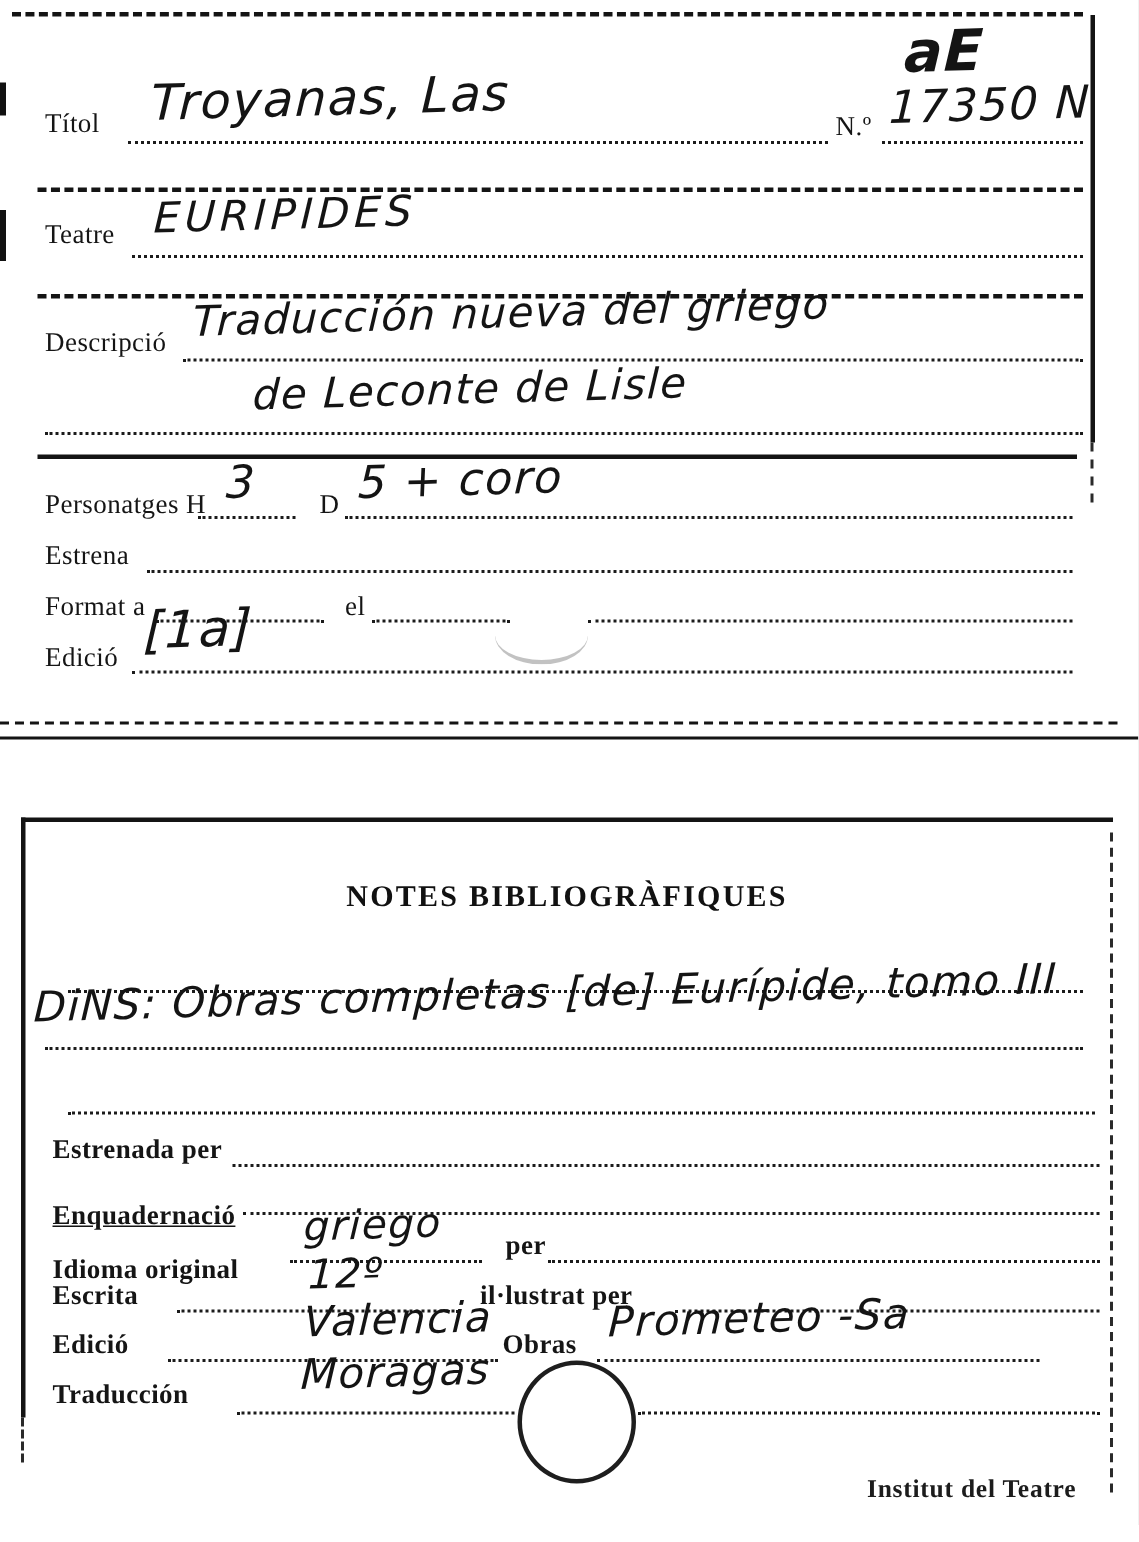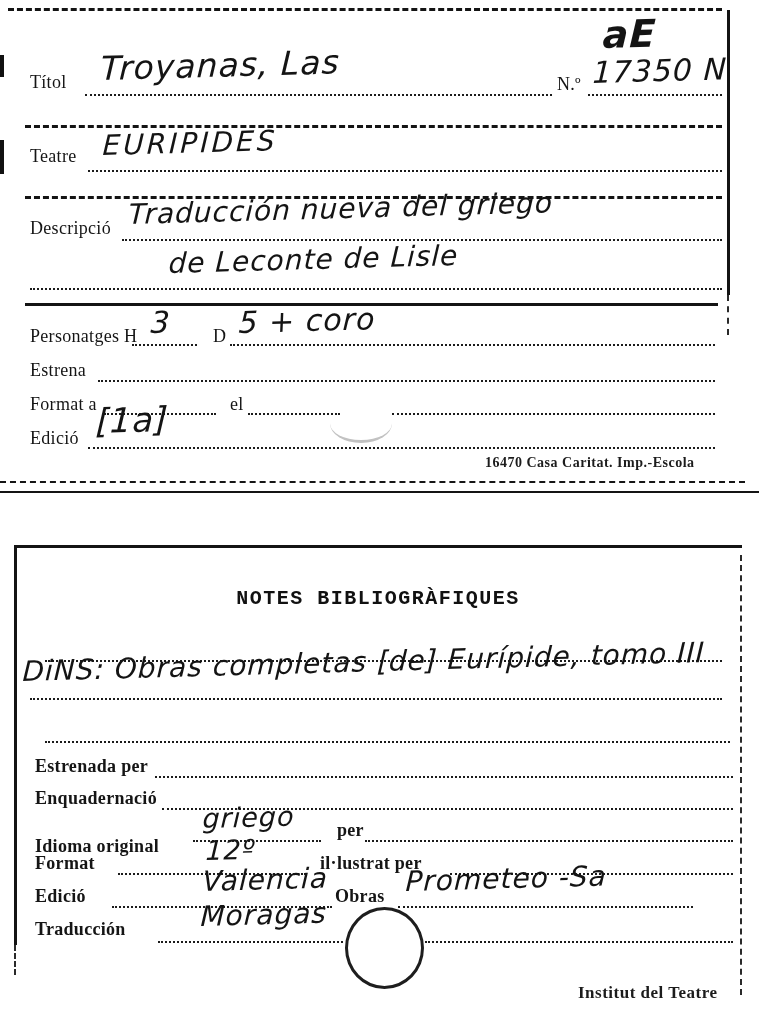--- a/index.html
+++ b/index.html
@@ -118,54 +118,53 @@
     <div class="abs rule" style="left:104px; top:413px; width:112px;"></div>
     <div class="abs lbl" style="left:230px; top:394px;">el</div>
     <div class="abs rule" style="left:248px; top:413px; width:92px;"></div>
     <div class="abs rule" style="left:392px; top:413px; width:323px;"></div>
     <div class="abs smudge" style="left:330px; top:404px; width:62px; height:36px;"></div>
 
     <div class="abs lbl" style="left:30px; top:428px;">Edició</div>
     <div class="abs hand" style="left:95px; top:404px; font-size:34px;">[1a]</div>
     <div class="abs rule" style="left:88px; top:447px; width:627px;"></div>
 
-    <div class="abs imprint" style="left:485px; top:455px;">16470 Casa Caritat. Imp.-Escola</div>
 
     <div class="abs rule-dash" style="left:0; top:481px; width:745px; border-bottom-width:2px;"></div>
     <div class="abs rule-solid" style="left:0; top:491px; width:759px;"></div>
   </div>
 
   <div class="abs" style="left:0; top:495px; width:759px; height:533px;">
 
     <div class="abs rule-solid" style="left:14px; top:50px; width:728px; border-bottom-width:3px;"></div>
     <div class="abs vline-solid" style="left:14px; top:50px; height:400px;"></div>
     <div class="abs vline-dash" style="left:14px; top:450px; height:30px;"></div>
     <div class="abs vline-dash" style="left:740px; top:60px; height:440px;"></div>
 
-    <div class="abs card-title" style="left:14px; top:92px; width:728px;font-family:Liberation Mono, monospace;">NOTES BIBLIOGRÀFIQUES</div>
+    <div class="abs card-title" style="left:14px; top:92px; width:728px;">NOTES BIBLIOGRÀFIQUES</div>
 
     <div class="abs rule" style="left:45px; top:165px; width:677px;"></div>
     <div class="abs hand" style="left:22px; top:163px; font-size:28px;">DiNS: Obras completas [de] Eurípide, tomo III</div>
     <div class="abs rule" style="left:30px; top:203px; width:692px;"></div>
 
     <div class="abs rule" style="left:45px; top:246px; width:685px;"></div>
 
     <div class="abs lbl lbl-bold" style="left:35px; top:261px;">Estrenada per</div>
     <div class="abs rule" style="left:155px; top:281px; width:578px;"></div>
 
-    <div class="abs lbl lbl-bold" style="left:35px; top:293px;">Enquadernació</div>
+    <div class="abs lbl lbl-bold" style="left:35px; top:305px;text-decoration:underline;">Enquadernació</div>
     <div class="abs rule" style="left:162px; top:313px; width:571px;"></div>
 
     <div class="abs lbl lbl-bold" style="left:35px; top:341px;">Idioma original</div>
     <div class="abs hand" style="left:202px; top:310px; font-size:27px;">griego</div>
     <div class="abs rule" style="left:193px; top:345px; width:128px;"></div>
     <div class="abs lbl lbl-bold" style="left:337px; top:325px;">per</div>
     <div class="abs rule" style="left:365px; top:345px; width:368px;"></div>
 
-    <div class="abs lbl lbl-bold" style="left:35px; top:358px;">Format</div>
+    <div class="abs lbl lbl-bold" style="left:35px; top:358px;">Escrita</div>
     <div class="abs hand" style="left:205px; top:342px; font-size:27px;">12º</div>
     <div class="abs rule" style="left:118px; top:378px; width:188px;"></div>
     <div class="abs lbl lbl-bold" style="left:320px; top:358px;">il·lustrat per</div>
     <div class="abs rule" style="left:450px; top:378px; width:283px;"></div>
 
     <div class="abs lbl lbl-bold" style="left:35px; top:391px;">Edició</div>
     <div class="abs hand" style="left:202px; top:373px; font-size:28px;">Valencia</div>
     <div class="abs rule" style="left:112px; top:411px; width:220px;"></div>
     <div class="abs lbl lbl-bold" style="left:335px; top:391px;">Obras</div>
     <div class="abs hand" style="left:405px; top:373px; font-size:28px;">Prometeo -Sa</div>

